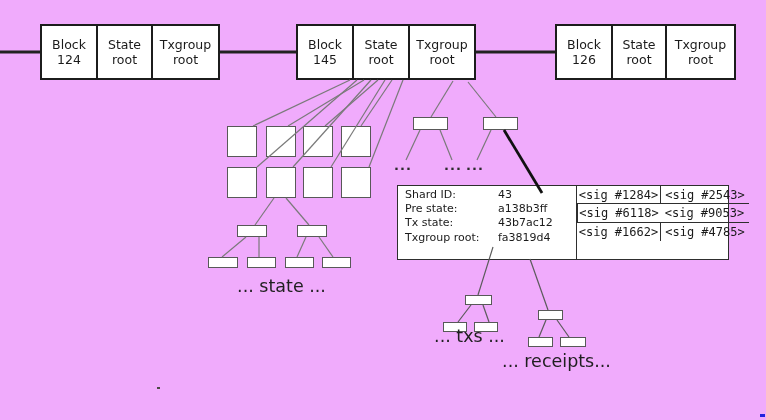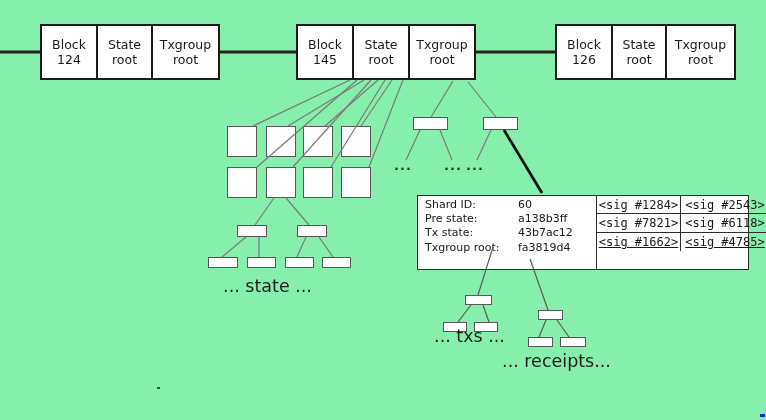--- a/index.html
+++ b/index.html
@@ -1,48 +1,48 @@
 <!DOCTYPE html>
 <html><head>
 <meta charset="utf-8">
 <style>
   html,body{margin:0;padding:0;background:#fff;}
   *{box-sizing:border-box;}
-  .canvas{position:relative;width:766px;height:420px;background:#86efac;overflow:hidden;
+  .canvas{position:relative;width:766px;height:420px;background:#f0abfc;overflow:hidden;
           font-family:"DejaVu Sans", sans-serif;color:#1a1a1a;}
   svg.lines{position:absolute;left:0;top:0;width:766px;height:420px;z-index:10;pointer-events:none;}
 
   
   .bcell{position:absolute;top:24px;height:56px;background:#fff;border:2px solid #1c1c1c;
          display:flex;flex-direction:column;align-items:center;justify-content:center;
          font-size:12.5px;line-height:1.22;z-index:3;text-align:center;}
 
   
   .sq{position:absolute;width:30px;height:31px;background:#fff;border:1.4px solid #585858;z-index:2;}
   .r{position:absolute;background:#fff;border:1.3px solid #585858;z-index:2;}
 
   .dots{position:absolute;width:24px;height:14px;font-weight:bold;font-size:13px;
         text-align:center;line-height:10px;letter-spacing:1px;z-index:2;color:#2b2b2b;}
 
   .big-label{position:absolute;font-size:17.5px;text-align:center;z-index:2;color:#1f1f1f;}
 
   
-  .shard-table{position:absolute;left:397px;top:195px;width:332px;height:75px;background:#fff;
-               border:1.6px solid #2e2e2e;z-index:2;margin-left:20px;}
+  .shard-table{position:absolute;left:397px;top:185px;width:332px;height:75px;background:#fff;
+               border:1.6px solid #2e2e2e;z-index:2;}
   .info-panel{position:absolute;left:0;top:0;width:178px;height:100%;padding-top:2px;}
   .info-row{position:relative;height:14.2px;font-size:11px;line-height:14.2px;}
   .info-label{position:absolute;left:7px;}
   .info-value{position:absolute;left:100px;}
   .sig-grid{position:absolute;left:178px;top:0;width:173px;height:100%;
             display:grid;grid-template-columns:83px 1fr;grid-template-rows:repeat(4,1fr);
             border-left:1.6px solid #2e2e2e;}
   .sig-cell{border-bottom:1.6px solid #2e2e2e;display:flex;align-items:center;justify-content:center;
             font-family:"DejaVu Sans Mono", monospace;font-size:12px;white-space:nowrap;}
   .sig-cell.c2{border-left:1.6px solid #2e2e2e;}
-  .sig-cell.last{border-bottom:none;text-decoration:underline;}
+  .sig-cell.last{border-bottom:none;}
 
   .stray-dot{position:absolute;left:157px;top:387px;width:3px;height:2px;background:#4a4a42;z-index:2;}
   .stray-mark{position:absolute;left:760px;top:414px;width:5px;height:3px;background:#2222dd;z-index:2;}
 </style>
 </head>
 <body>
 
 <div class="canvas">
 
   <svg class="lines" viewBox="0 0 766 420">
@@ -140,52 +140,52 @@
   <div class="sq" style="left:303px;top:167px"></div>
   <div class="sq" style="left:341px;top:167px"></div>
 
   <div class="r" style="left:237px;top:225px;width:30px;height:12px"></div>
   <div class="r" style="left:297px;top:225px;width:30px;height:12px"></div>
   <div class="r" style="left:208px;top:257px;width:30px;height:11px"></div>
   <div class="r" style="left:247px;top:257px;width:29px;height:11px"></div>
   <div class="r" style="left:285px;top:257px;width:29px;height:11px"></div>
   <div class="r" style="left:322px;top:257px;width:29px;height:11px"></div>
 
-  <div class="big-label" style="left:205px;top:276px;width:125px">... state ...</div>
+  <div class="big-label" style="left:219px;top:276px;width:125px">... state ...</div>
 
   <div class="r" style="left:413px;top:117px;width:35px;height:13px"></div>
   <div class="r" style="left:483px;top:117px;width:35px;height:13px"></div>
   <div class="dots" style="left:391px;top:161px">...</div>
   <div class="dots" style="left:441px;top:161px">...</div>
   <div class="dots" style="left:463px;top:161px">...</div>
 
   <div class="shard-table">
     <div class="info-panel">
       <div class="info-row">
         <span class="info-label">Shard ID:</span>
-        <span class="info-value">60</span>
+        <span class="info-value">43</span>
       </div>
       <div class="info-row">
         <span class="info-label">Pre state:</span>
         <span class="info-value">a138b3ff</span>
       </div>
       <div class="info-row">
         <span class="info-label">Tx state:</span>
         <span class="info-value">43b7ac12</span>
       </div>
       <div class="info-row">
         <span class="info-label">Txgroup root:</span>
         <span class="info-value">fa3819d4</span>
       </div>
     </div>
     <div class="sig-grid">
       <div class="sig-cell">&lt;sig #1284&gt;</div>
       <div class="sig-cell c2">&lt;sig #2543&gt;</div>
-      <div class="sig-cell">&lt;sig #7821&gt;</div>
       <div class="sig-cell c2">&lt;sig #6118&gt;</div>
+      <div class="sig-cell">&lt;sig #9053&gt;</div>
       <div class="sig-cell last">&lt;sig #1662&gt;</div>
       <div class="sig-cell c2 last">&lt;sig #4785&gt;</div>
     </div>
   </div>
 
   <div class="r" style="left:465px;top:295px;width:27px;height:10px"></div>
   <div class="r" style="left:443px;top:322px;width:24px;height:10px"></div>
   <div class="r" style="left:474px;top:322px;width:24px;height:10px"></div>
   <div class="big-label" style="left:417px;top:326px;width:105px">... txs ...</div>
 

